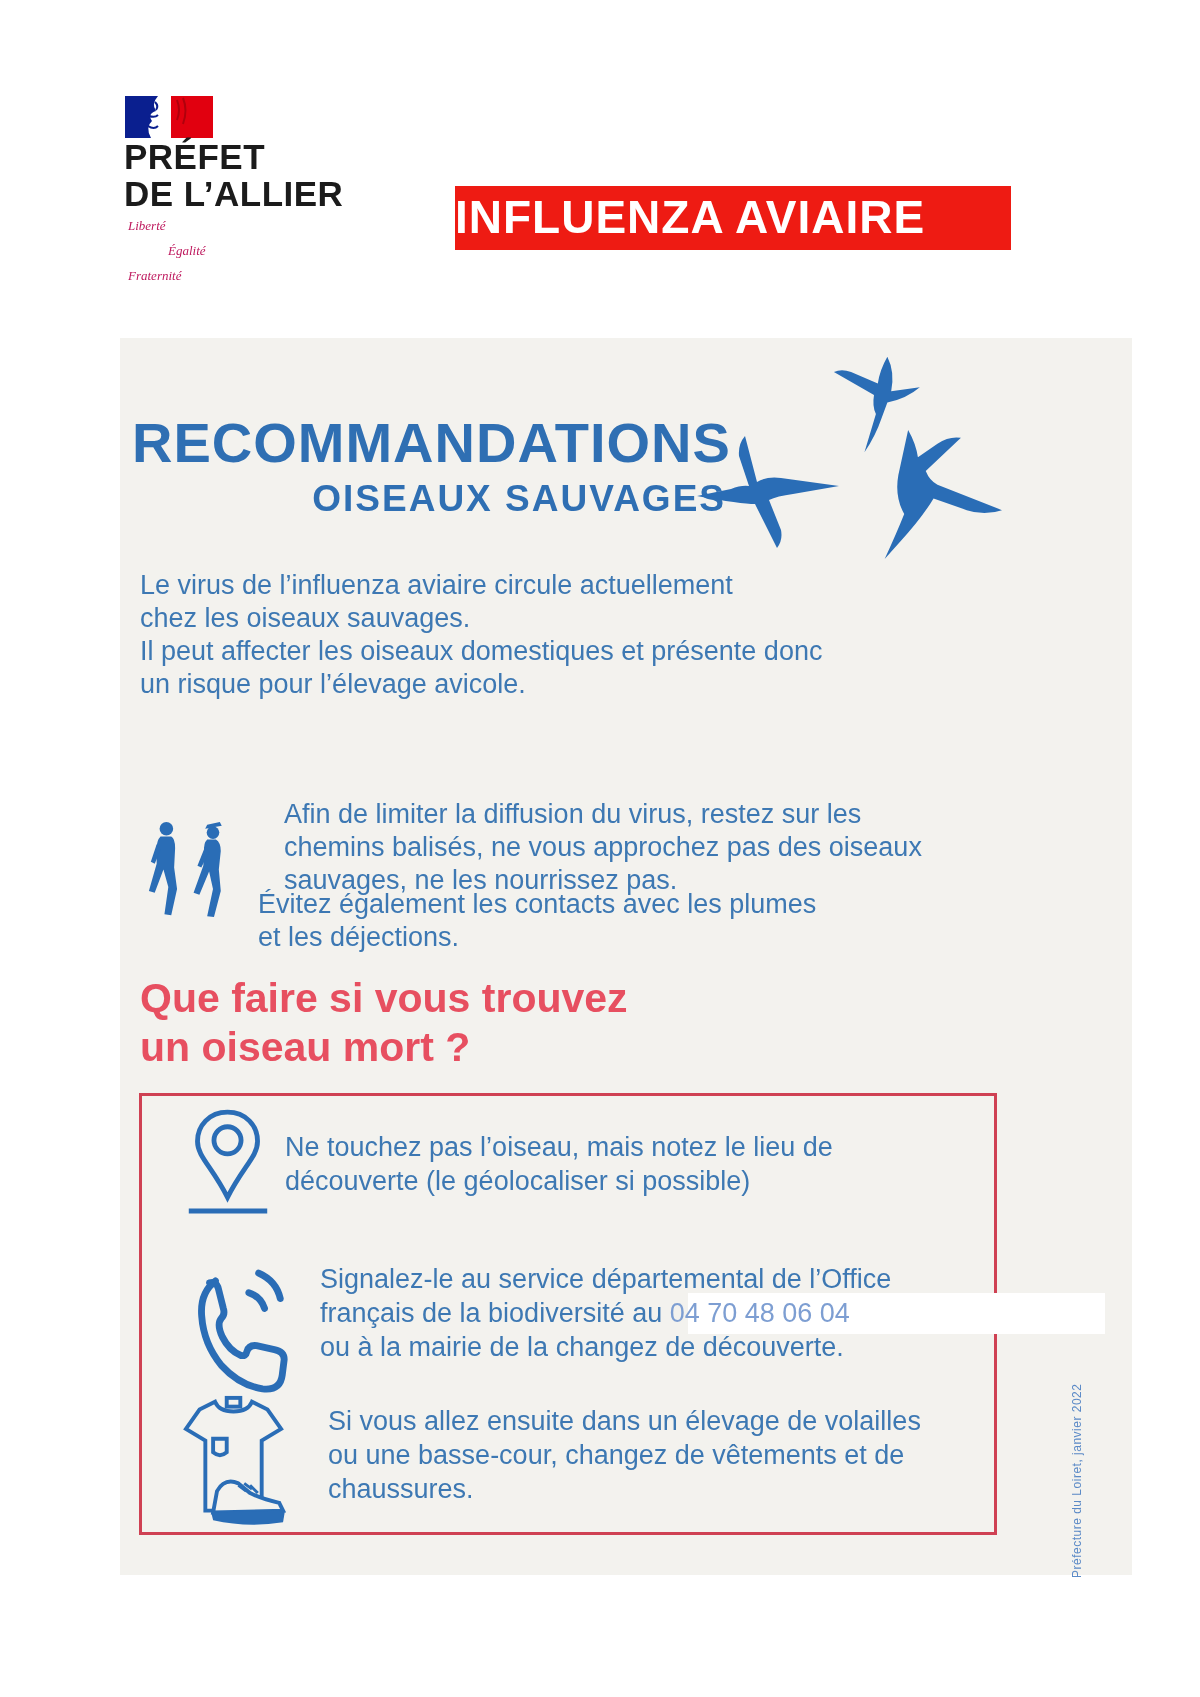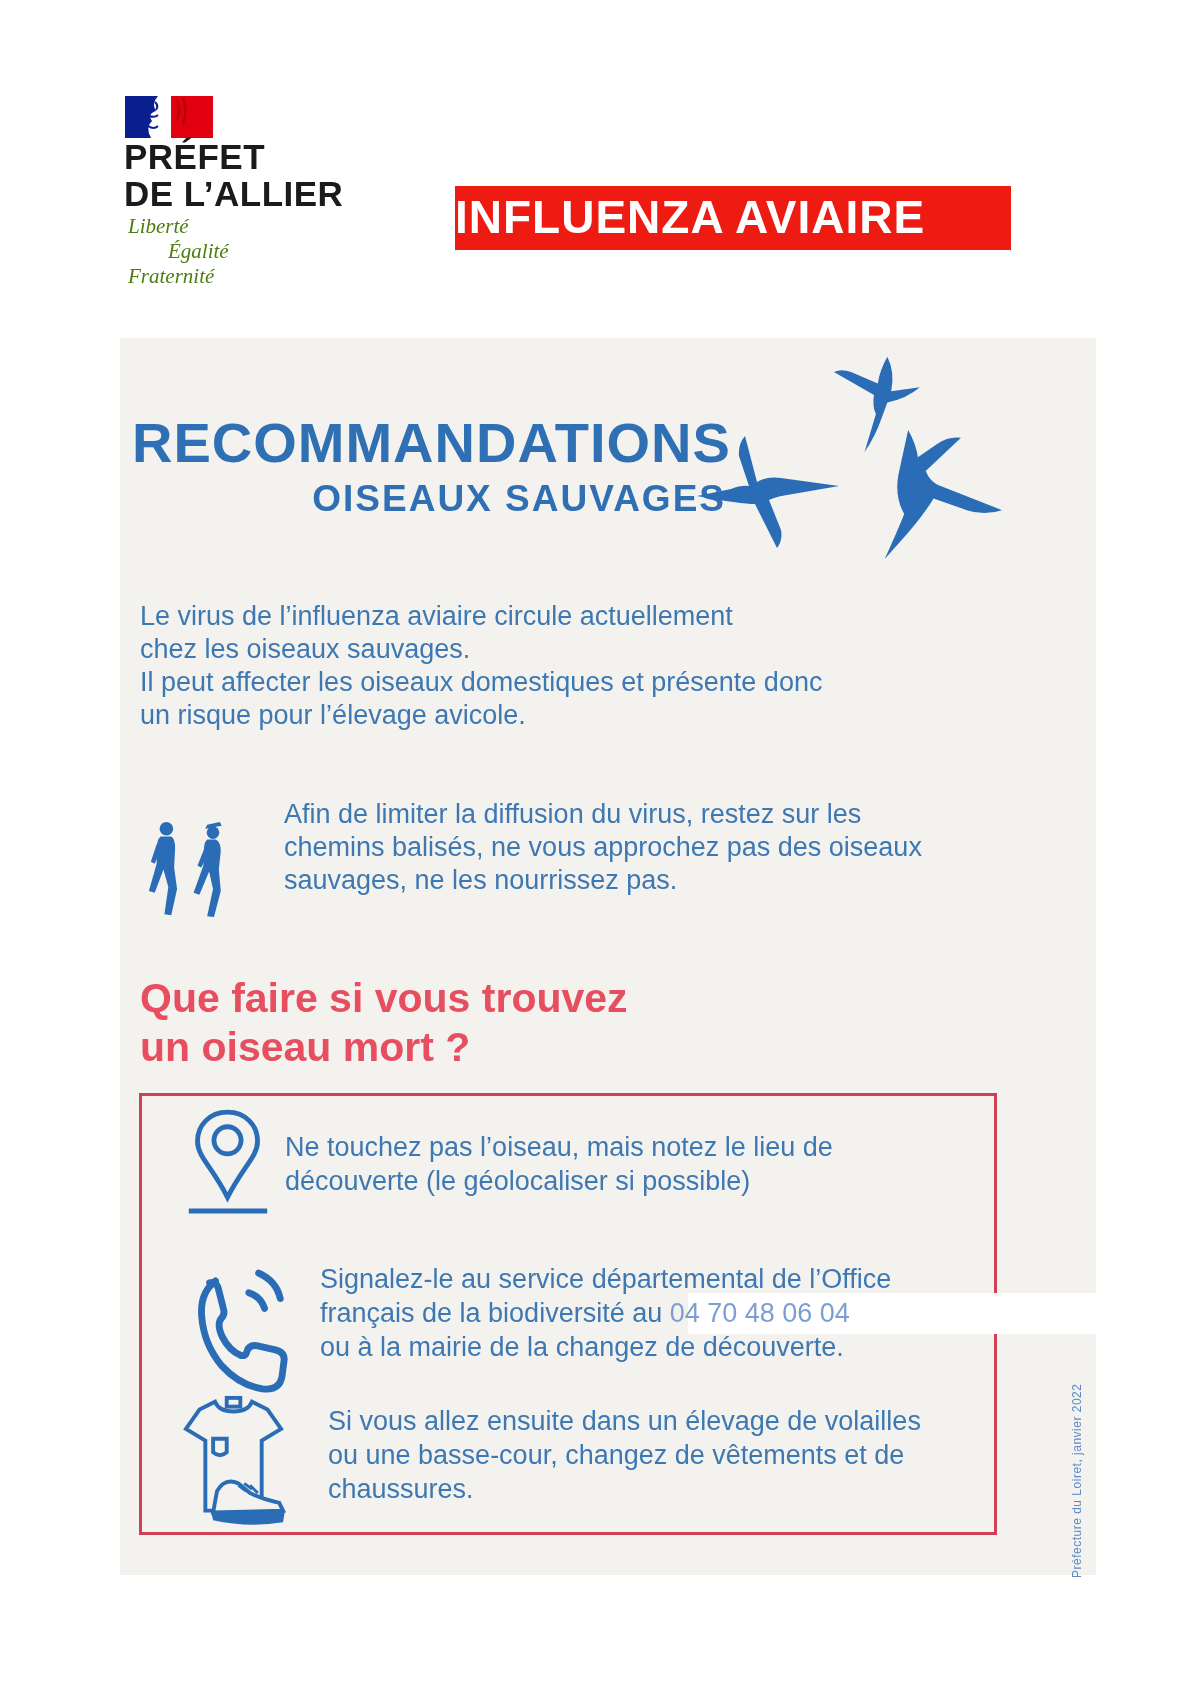--- a/index.html
+++ b/index.html
@@ -7,40 +7,40 @@
     position:relative;width:1200px;height:1697px;background:#ffffff;overflow:hidden;
     font-family:"Liberation Sans",sans-serif;
   }
   .abs{position:absolute;}
 
   
   #flag{left:125px;top:96px;width:88px;height:42px;}
   .logo-line{left:124px;color:#1b1b1b;font-weight:800;font-size:35px;line-height:35px;letter-spacing:.5px;white-space:nowrap;}
   #logo-line1{top:139px;}
   #logo-line2{top:176px;}
-  .motto-line{left:128px;font-family:"Liberation Serif",serif;font-style:italic;font-size:21px;line-height:24px;color:#4d7c0f;white-space:nowrap;}
+  .motto-line{left:128px;font-family:"Liberation Serif",serif;font-style:italic;font-size:13px;line-height:24px;color:#be185d;white-space:nowrap;}
   #motto-1{top:214px;}
   #motto-2{top:239px;margin-left:40px;}
   #motto-3{top:264px;}
 
   
   #banner{
     left:455px;top:186px;width:556px;height:64px;background:#ee1b13;
     color:#ffffff;font-size:46px;font-weight:700;letter-spacing:1px;
     line-height:63px;white-space:nowrap;
   }
 
   
-  #poster{left:120px;top:338px;width:976px;height:1237px;background:#f3f2ee;}
+  #poster{left:120px;top:338px;width:976px;height:1237px;background:#f3f2ee;padding-left:36px;}
 
   #poster-title{left:12px;top:72px;font-size:56px;font-weight:700;letter-spacing:1px;color:#2f6fb3;white-space:nowrap;}
   #poster-subtitle{left:0;top:140px;width:606px;text-align:right;font-size:37px;font-weight:700;letter-spacing:2px;color:#2f6fb3;white-space:nowrap;}
 
   .blue-line{font-size:27px;line-height:33px;color:#3d78b3;white-space:nowrap;}
-  #intro{left:20px;top:262px;}
+  #intro{left:20px;top:231px;}
   #advice1{left:138px;top:460px;margin-left:26px;}
   #advice2{left:138px;top:550px;}
 
   #question{left:20px;top:636px;font-size:41px;font-weight:700;line-height:49px;color:#e74f60;white-space:nowrap;}
 
   #redbox{left:19px;top:755px;width:852px;height:436px;border:3px solid #cf4153;z-index:1;background:transparent;}
 
   #pin-icon{left:62px;top:770px;z-index:3;}
   #phone-icon{left:66px;top:916px;z-index:3;}
   #shirt-icon{left:38px;top:1056px;z-index:3;}
@@ -124,20 +124,24 @@
           <path d="M62 28 L54 48 L58 50 L66 34 Z"></path>
         </g>
       </svg>
     </div>
 
     <div id="advice1" class="abs">
       <div class="blue-line">Afin de limiter la diffusion du virus, restez sur les</div>
       <div class="blue-line">chemins balisés, ne vous approchez pas des oiseaux</div>
       <div class="blue-line">sauvages, ne les nourrissez pas.</div>
     </div>
+    <div id="advice2" class="abs">
+      <div class="blue-line">Évitez également les contacts avec les plumes</div>
+      <div class="blue-line">et les déjections.</div>
+    </div>
 
     <div id="question" class="abs">
       <div>Que faire si vous trouvez</div>
       <div>un oiseau mort ?</div>
     </div>
 
     <div id="redbox" class="abs"></div>
 
     <div id="white-patch" class="abs"></div>
 

